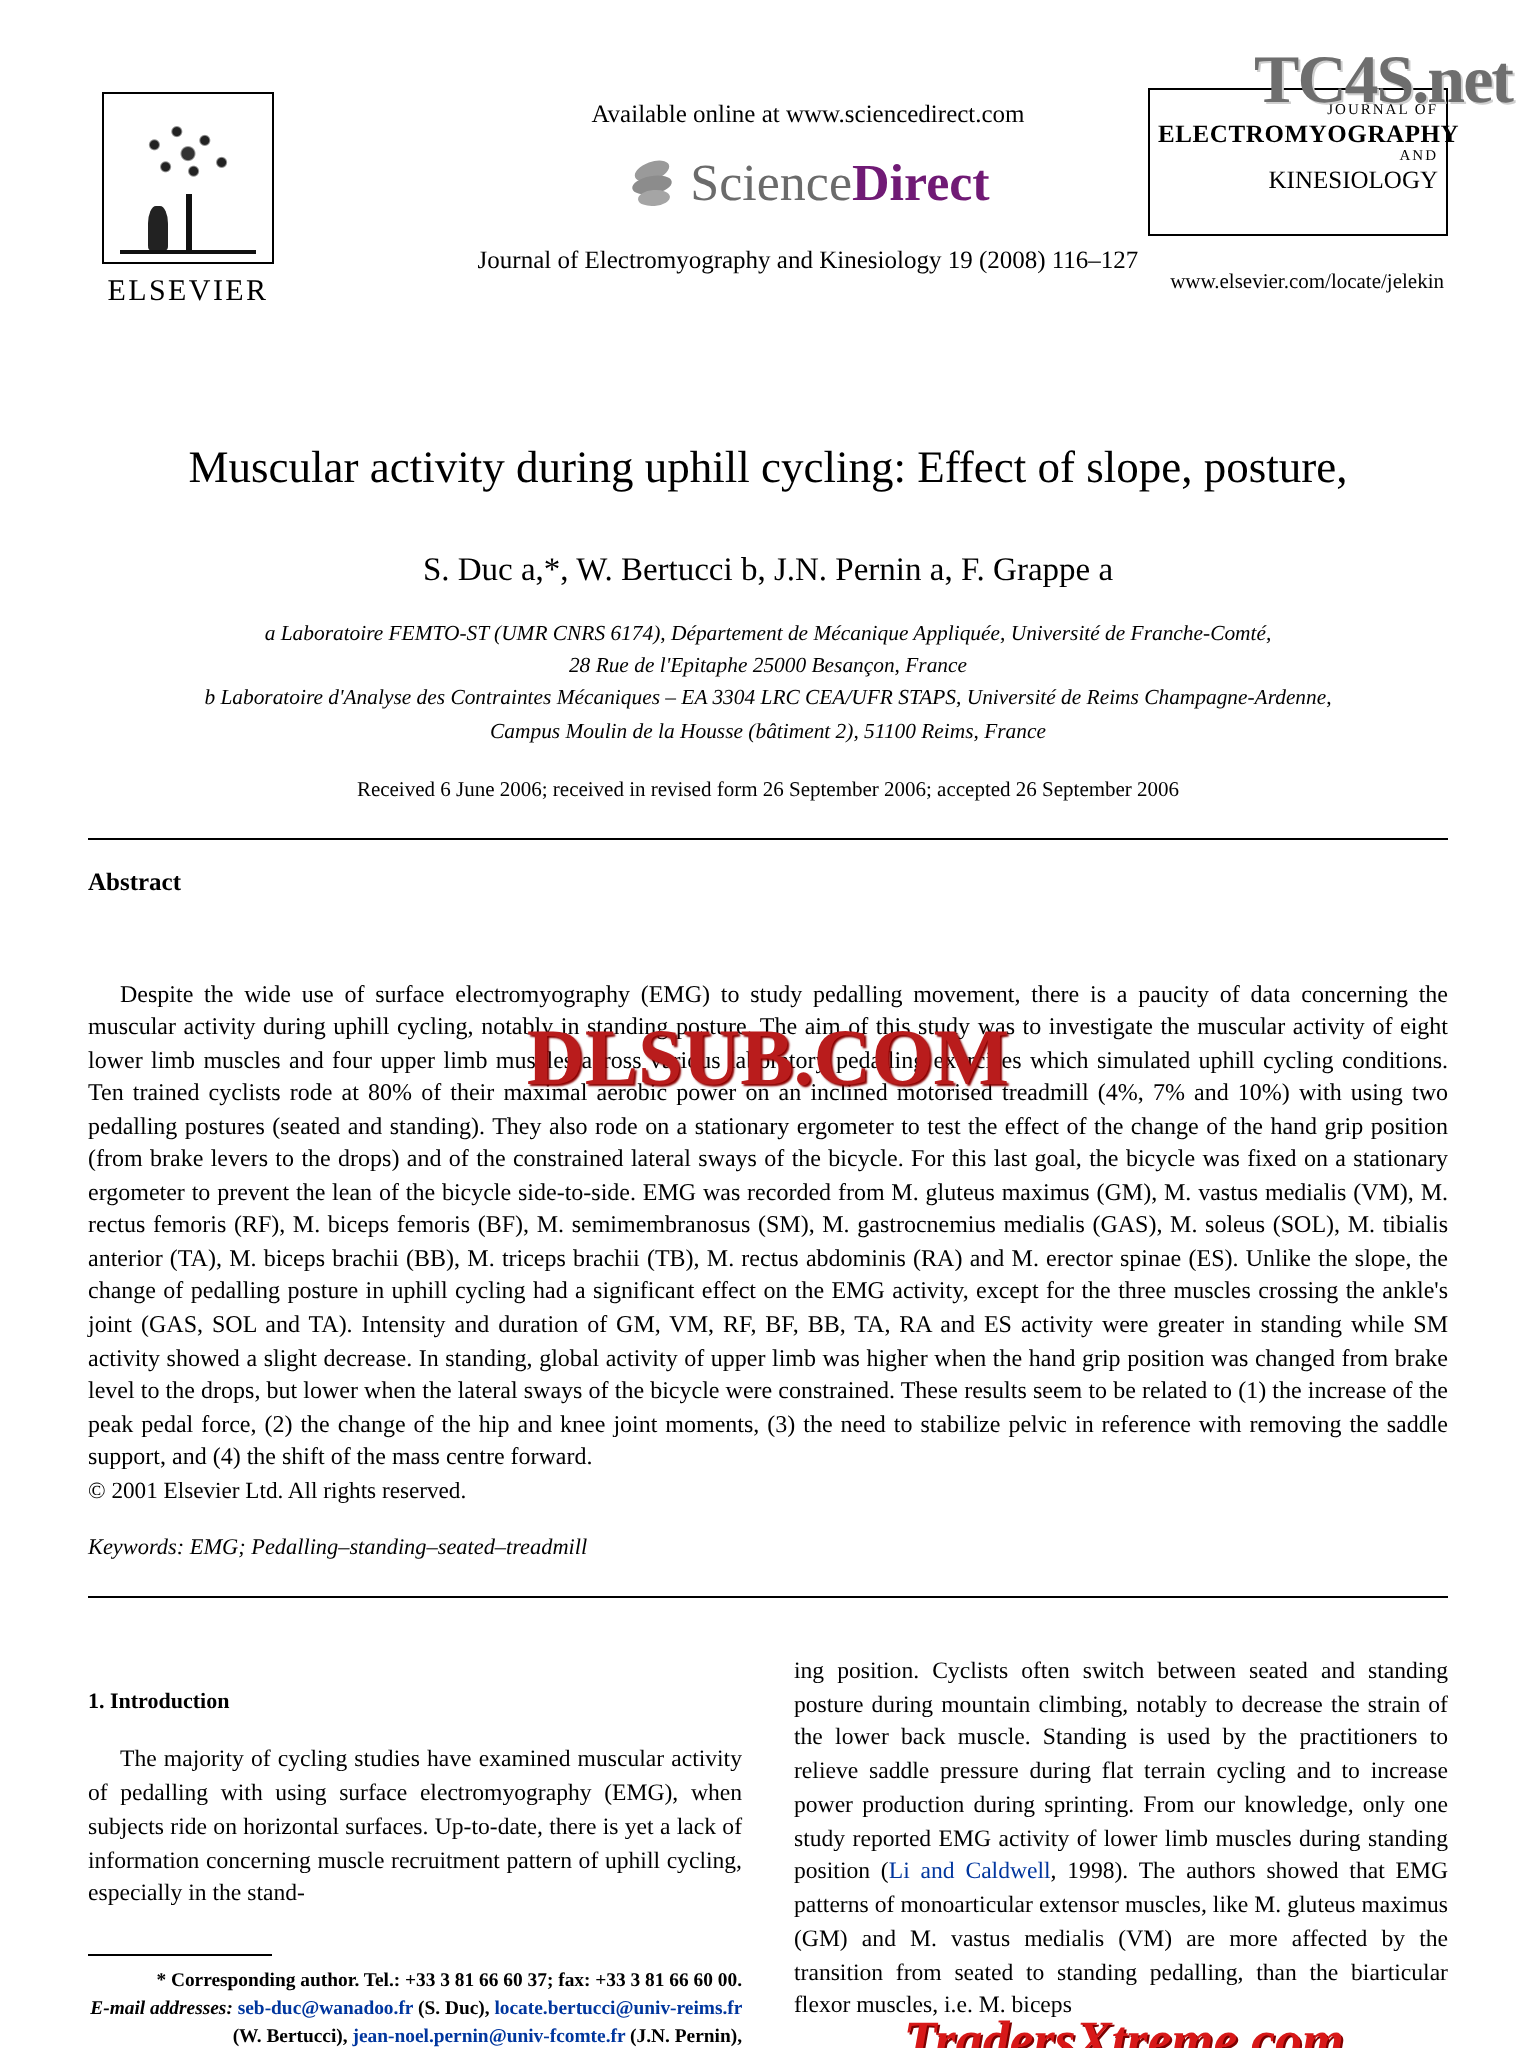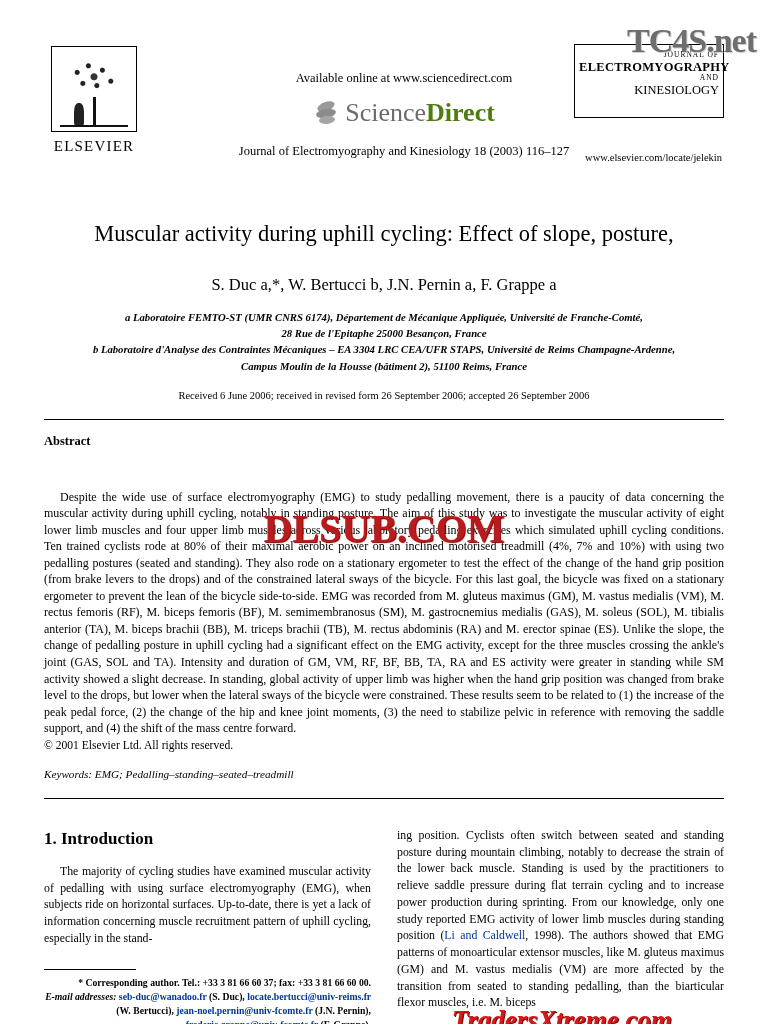--- a/index.html
+++ b/index.html
@@ -130,21 +130,21 @@
     margin-top: 6px;
     font-family: "Liberation Serif", serif;
     font-size: 15px;
     letter-spacing: 1.2px;
     font-weight: normal;
   }
 
   .center-head {
     position: absolute;
     left: 150px;
-    top: 53px;
+    top: 32px;
     width: 420px;
     text-align: center;
   }
   .avail-online {
     font-size: 12.5px;
     font-family: "Liberation Serif", serif;
   }
   .sd-logo {
     margin-top: 12px;
     display: flex;
@@ -164,21 +164,21 @@
     background: #9a9a9a;
   }
   .sd-mark .s1 { width: 18px; height: 9px; left: 4px; top: 2px; transform: rotate(-20deg); }
   .sd-mark .s2 { width: 20px; height: 9px; left: 3px; top: 9px; transform: rotate(-10deg); background:#8c8c8c;}
   .sd-mark .s3 { width: 16px; height: 8px; left: 6px; top: 16px; transform: rotate(-5deg); background:#a5a5a5;}
   .sd-text {
     font-family: "Liberation Serif", serif;
     font-size: 26px;
     color: #6b6b6b;
   }
-  .sd-text b { color: #4d7c0f; font-weight: bold; }
+  .sd-text b { color: #701a75; font-weight: bold; }
   .journal-ref {
     margin-top: 16px;
     font-size: 12.5px;
   }
 
   .journal-logo {
     position: absolute;
     right: 0px;
     top: 26px;
     width: 150px;
@@ -205,21 +205,21 @@
     font-size: 7.5px;
     letter-spacing: 1px;
     font-variant: small-caps;
   }
   .jl-line4 {
     font-size: 12.5px;
     font-variant: small-caps;
     font-weight: normal;
   }
   .jl-url {
-    margin-top: 34px;
+    margin-top: 18px;
     font-size: 10.5px;
     text-align: right;
     padding-right: 2px;
   }
 
   
   .title-block {
     margin: 26px 62px 0 62px;
     text-align: center;
   }
@@ -231,21 +231,20 @@
   }
   .authors {
     margin-top: 26px;
     font-size: 16.5px;
   }
   .affiliations {
     margin-top: 14px;
     font-size: 10.7px;
     font-style: italic;
     line-height: 1.5;
-    font-weight: bold;
   }
   .received {
     margin-top: 16px;
     font-size: 10.5px;
   }
 
   
   .rule {
     border: none;
     border-top: 0.8px solid #000;
@@ -286,23 +285,24 @@
     gap: 26px;
     position: relative;
   }
   .col {
     width: 327px;
     font-size: 11.8px;
     line-height: 1.42;
     text-align: justify;
   }
   .sec-head {
-    font-size: 17px;
+    font-size: 11px;
     font-weight: bold;
     margin-bottom: 12px;
+    margin-top: 17px;
   }
   .col p { margin: 0; }
   .col p.indent { text-indent: 16px; }
   .linkish { color: #00369e; }
 
   
   .footnote-rule {
     width: 92px;
     border-top: 0.8px solid #000;
     margin: 22px 0 6px 0;
@@ -346,21 +346,21 @@
       <div class="sd-logo">
         <div class="sd-mark">
           <span class="s1"></span>
             <span class="s2"></span>
             <span class="s3"></span>
         </div>
         <div class="sd-text">
           <span>Science</span><b>Direct</b>
         </div>
       </div>
-      <div class="journal-ref">Journal of Electromyography and Kinesiology 18 (2003) 116–127</div>
+      <div class="journal-ref">Journal of Electromyography and Kinesiology 19 (2008) 116–127</div>
     </div>
 
     <div class="journal-logo">
       <div class="jl-box">
         <div class="jl-line1">JOURNAL OF</div>
         <div class="jl-line2">ELECTROMYOGRAPHY</div>
         <div class="jl-line3">AND</div>
         <div class="jl-line4">KINESIOLOGY</div>
       </div>
       <div class="jl-url">www.elsevier.com/locate/jelekin</div>

